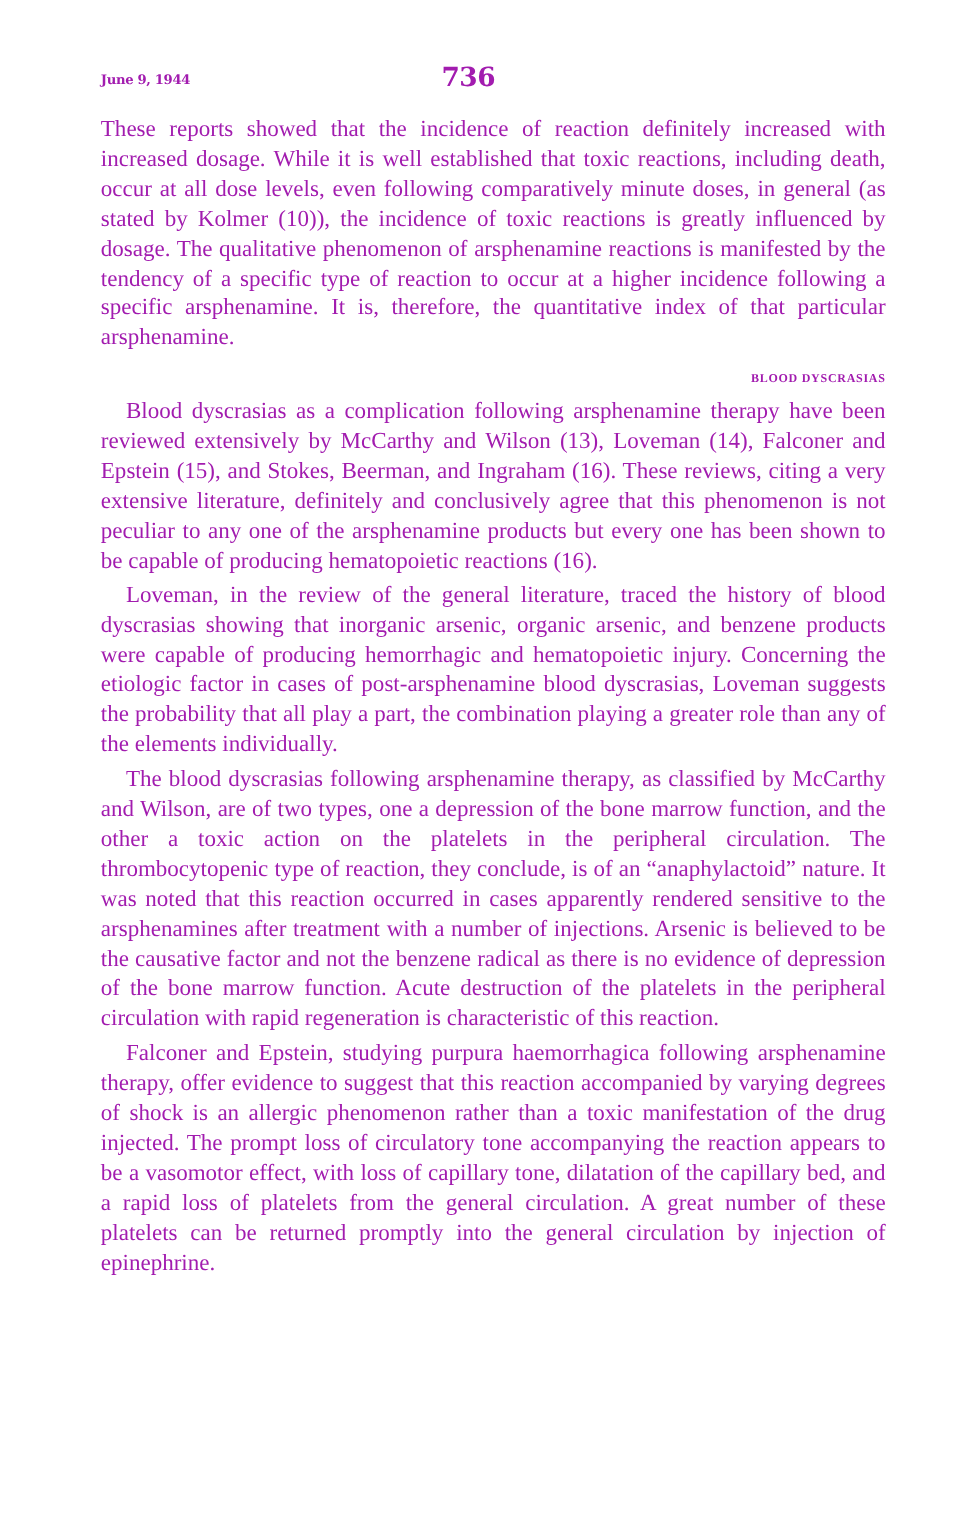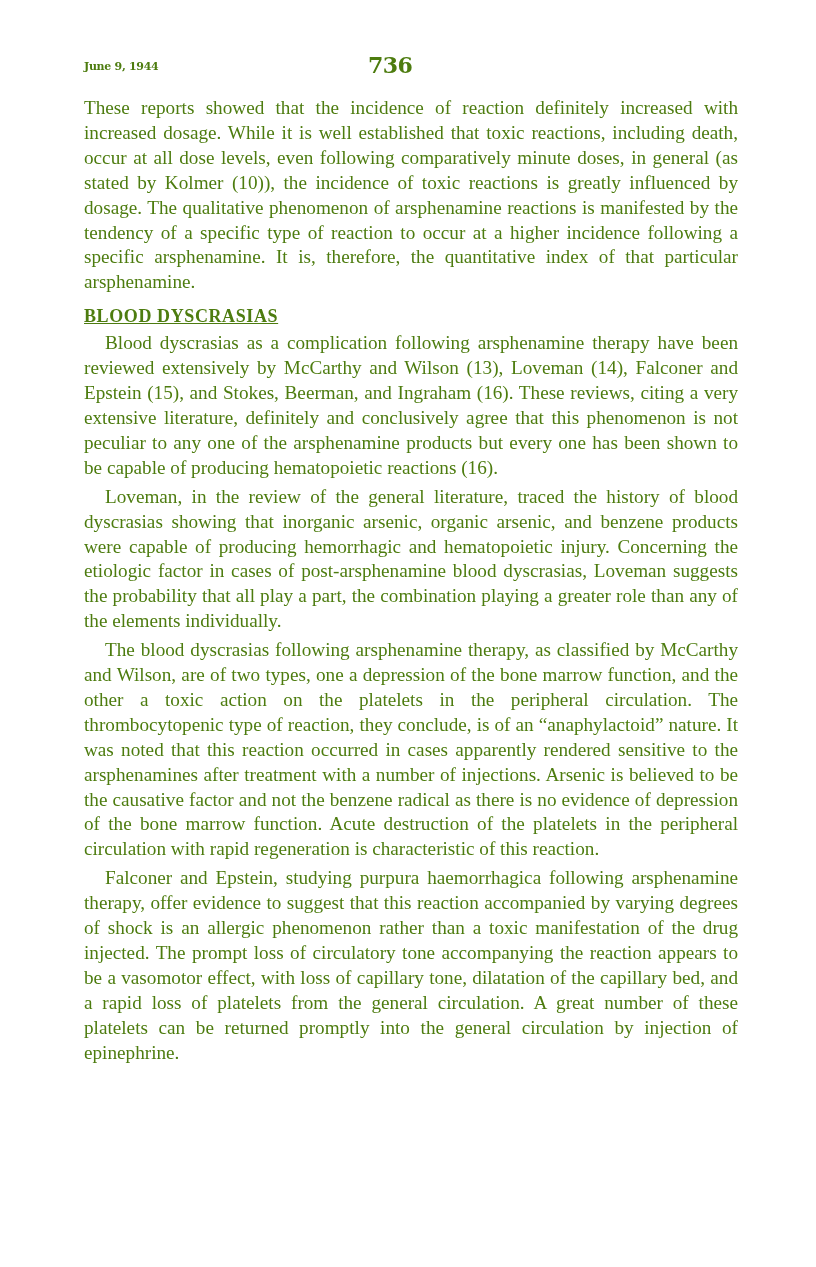--- a/index.html
+++ b/index.html
@@ -1,41 +1,41 @@
 <!DOCTYPE html>
 <html><head>
 <meta charset="utf-8">
 <style>
   html, body { margin: 0; padding: 0; background: #ffffff; }
   body { width: 816px; height: 1267px; position: relative; overflow: hidden; }
   .page {
     position: absolute; left: 0; top: 0; width: 816px; height: 1267px;
     font-family: "DejaVu Serif", "Liberation Serif", serif;
-    color: #4d7c0f;
+    color: #a21caf;
   }
   .header { position: absolute; top: 52px; left: 84px; width: 656px; height: 30px; }
   .header .date {
     position: absolute; left: 0; top: 8px;
     font-size: 11px; font-weight: bold; letter-spacing: -0.3px;
   }
   .header .pageno {
     position: absolute; left: 284px; top: 0;
     font-size: 22px; font-weight: bold; letter-spacing: -0.5px; text-align: center;
   }
   .body {
     position: absolute; left: 84px; top: 96px; width: 654px;
     font-family: "Liberation Serif", "DejaVu Serif", serif;
     font-size: 19.2px; line-height: 24.9px; text-align: justify;
     hyphens: manual;
   }
   .body p { margin: 0; }
   .body p.indent { text-indent: 21px; }
   .heading {
-    text-align: left; font-size: 18px; font-weight: bold;
-    letter-spacing: 0.6px; margin: 14px 0 8px 0; line-height: 14px; text-decoration: underline;
+    text-align: right; font-size: 10px; font-weight: bold;
+    letter-spacing: 0.6px; margin: 14px 0 8px 0; line-height: 14px;
   }
   .gap { height: 4px; }
 </style>
 </head>
 <body>
 
 <div class="page">
   <div class="header">
     <span class="date">June 9, 1944</span>
     <span class="pageno">736</span>

